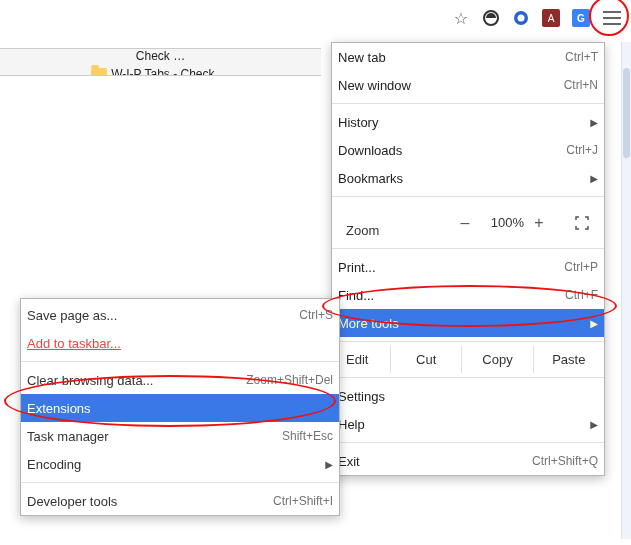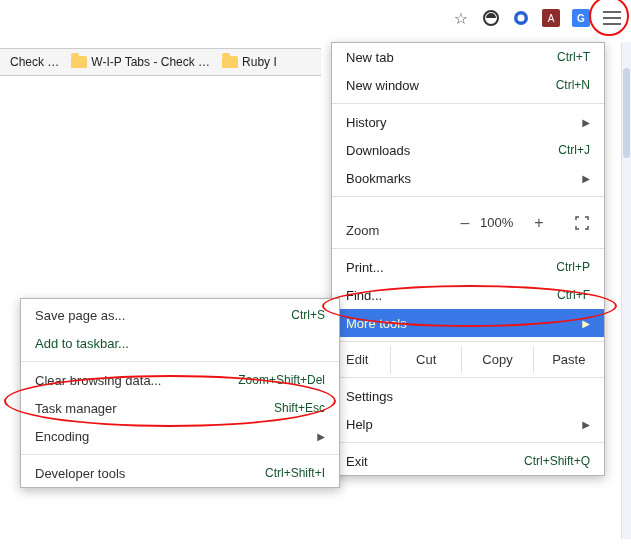--- a/index.html
+++ b/index.html
@@ -47,72 +47,73 @@
       top:48px; left:0; right:310px;
       height:28px;
       border-top:1px solid #ccc;
       border-bottom:1px solid #ccc;
       background:#f5f5f5;
       display:flex; align-items:center;
       padding:0 6px;
       gap:4px;
       overflow:hidden;
       white-space:nowrap;
+      flex-direction:column;
     }
     .bm-item { display:flex; align-items:center; gap:4px; color:#222; font-size:12px; padding:0 4px;}
     .folder-icon { width:16px; height:12px; background:#fdd066; border-radius:2px 2px 1px 1px; position:relative; display:inline-block;}
     .folder-icon::before{content:'';position:absolute;top:-3px;left:0;width:8px;height:3px;background:#fdd066;border-radius:2px 2px 0 0;}
     
     .menu {
       position:absolute;
       top:42px; left:331px;
       width:274px;
       background:#fff;
       border:1px solid #b5b5b5;
       box-shadow:0 3px 10px rgba(0,0,0,.25);
       font-size:13px;
     }
     .menu .row, .submenu .row {
       display:flex; align-items:center; justify-content:space-between;
-      padding:6px 14px;
+      padding:6px 6px;
       min-height:28px;
       cursor:default;
       gap:28px;
     }
     .menu .row .label { flex:1; color:#222; }
-    .menu .row .shortcut, .submenu .row .shortcut { color:#14532d; font-size:12px; }
+    .menu .row .shortcut, .submenu .row .shortcut { color:#737373; font-size:12px; }
     .menu .row .arrow { color:#555; font-size:10px; margin-left:8px;}
     .menu .sep, .submenu .sep { height:1px; background:#e1e1e1; margin:4px 0;}
     .menu .row.selected { background:#3b78e7; color:#fff;}
     .menu .row.selected .label, .menu .row.selected .arrow { color:#fef9c3;}
     .zoom-row { display:flex; align-items:center; padding:6px 10px 6px 14px; gap:4px;}
     .zoom-row .zlabel { flex:1;margin-top:16px;}
     .zoom-ctrl { display:flex; align-items:center; gap:2px;}
     .zbtn { width:26px; height:24px; display:flex;align-items:center;justify-content:center; font-size:16px; color:#555;}
-    .zval { min-width:44px; text-align:left;}
+    .zval { min-width:44px; text-align:right;}
     .fsbtn { margin-left:14px; width:24px; height:24px; display:flex; align-items:center; justify-content:center;}
     .edit-row { display:flex; align-items:flex-end;}
     .edit-row .elabel { padding:6px 14px; flex:0 0 58px;}
     .edit-row .cell { flex:1; border-left:1px solid #e1e1e1; text-align:center; padding:6px 0;}
     
     .submenu {
       position:absolute;
       top:298px; left:20px;
       width:320px;
       background:#fff;
       border:1px solid #b5b5b5;
       box-shadow:0 3px 10px rgba(0,0,0,.25);
       font-size:13px;
       padding-top:2px;
     }
     .submenu .row .label { flex:1;}
     .submenu .row.selected { background:#3b78e7;}
     .submenu .row.selected .label{ color:#fff;}
     .submenu .row .arrow{ color:#555; font-size:10px;}
-    .gray .label { color:#14532d;}
+    .gray .label { color:#ef4444;text-decoration:underline;}
     
     .rough-oval{
       position:absolute;
       border:2.5px solid #e11;
       border-radius:50%/50%;
       pointer-events:none;
     }
     .oval-moretools{ top:285px; left:322px; width:295px; height:42px; transform:skewX(-2deg);}
     .oval-ext{ top:375px; left:4px; width:332px; height:52px; transform:skewX(-1deg);}
     
@@ -251,20 +252,23 @@
     <span class="shortcut">Ctrl+S</span>
   </div>
   <div class="row gray">
     <span class="label">Add to taskbar...</span>
   </div>
   <div class="sep"></div>
   <div class="row">
     <span class="label">Clear browsing data...</span>
     <span class="shortcut">Zoom+Shift+Del</span>
   </div>
+  <div class="row selected">
+    <span class="label">Extensions</span>
+  </div>
   <div class="row">
     <span class="label">Task manager</span>
     <span class="shortcut">Shift+Esc</span>
   </div>
   <div class="row">
     <span class="label">Encoding</span>
     <span class="arrow">▶</span>
   </div>
   <div class="sep"></div>
   <div class="row">

